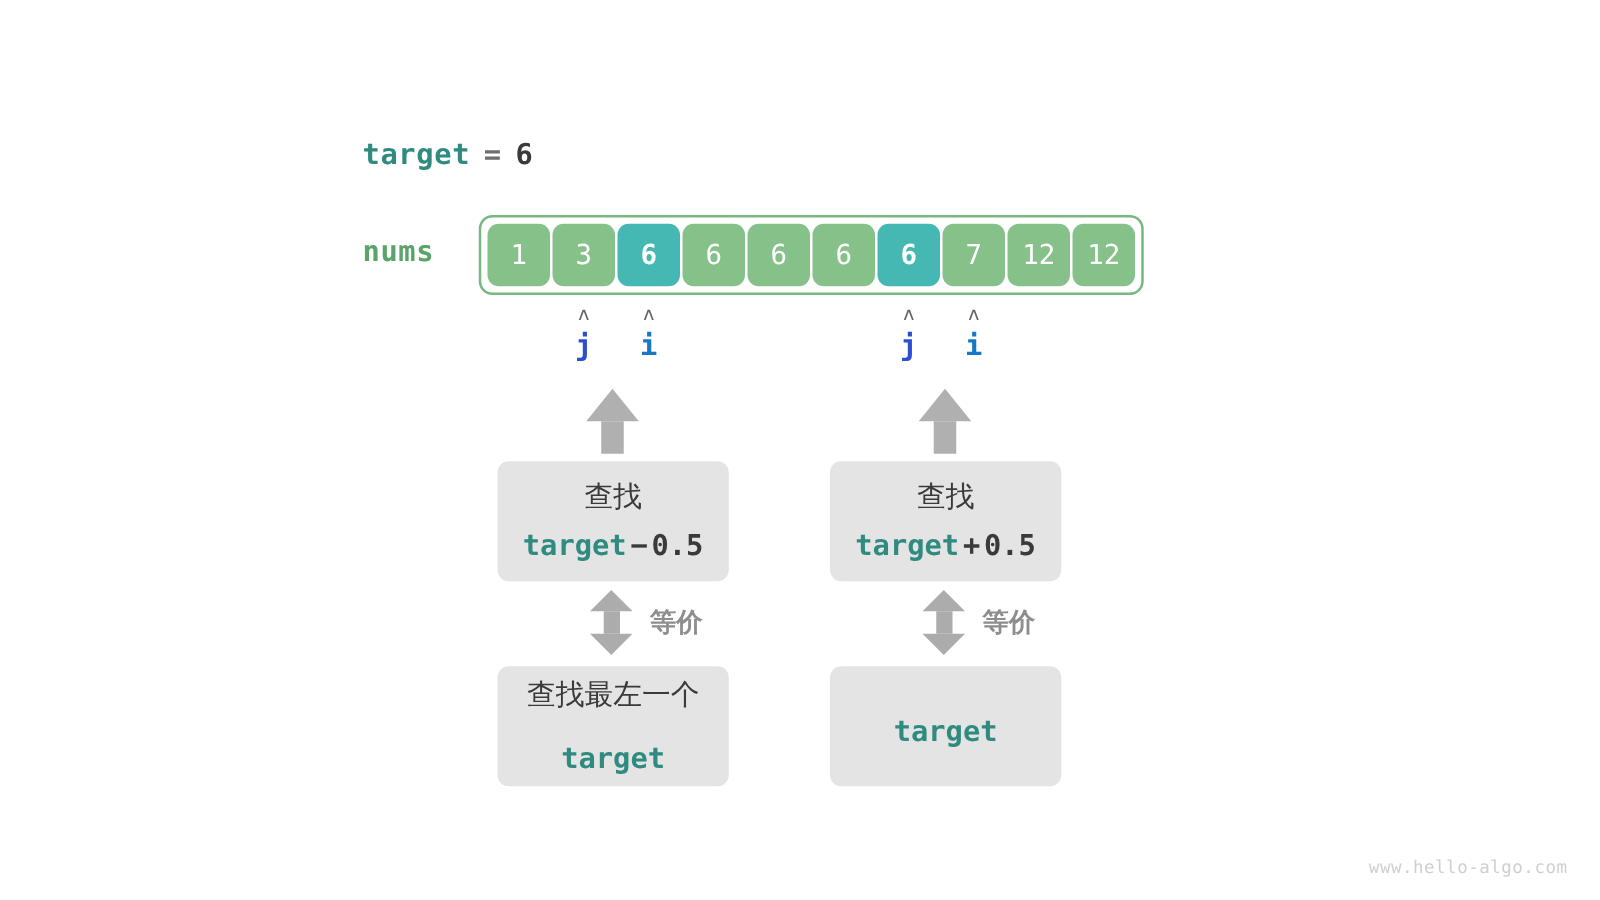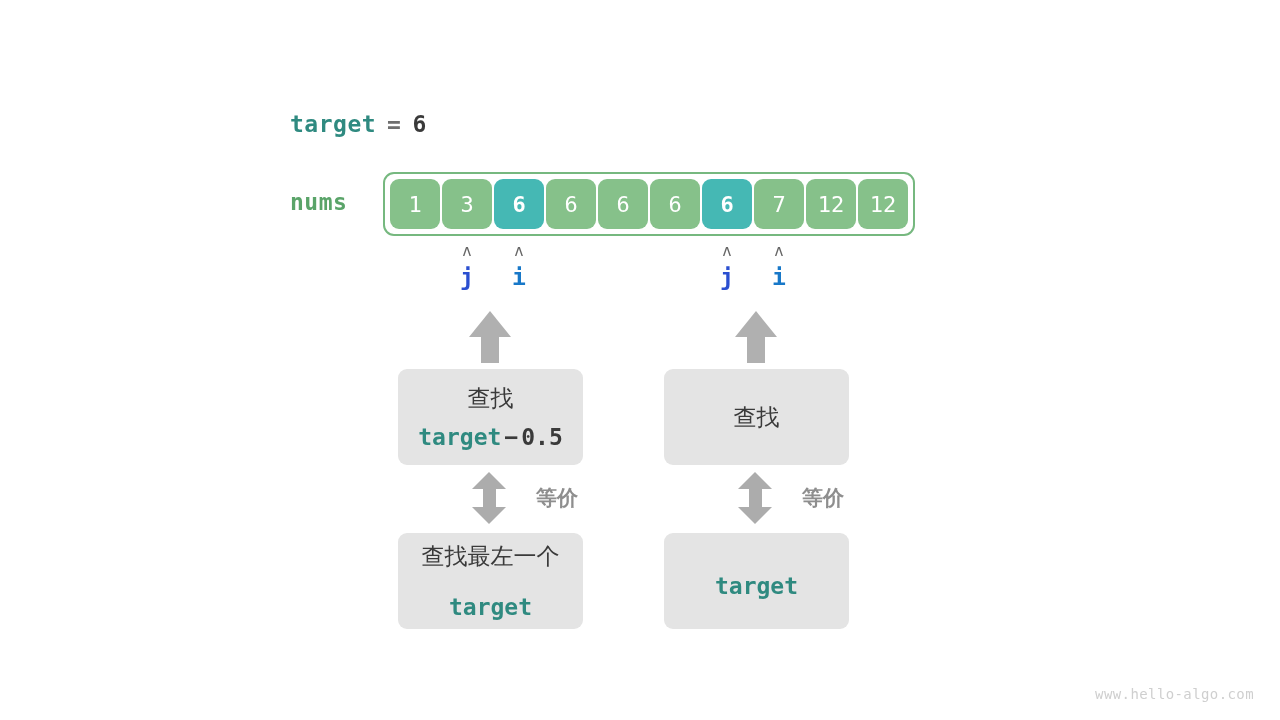--- a/index.html
+++ b/index.html
@@ -145,21 +145,21 @@
   }
   .box .line-code .c-t  { color: #2f8a80; }
   .box .line-code .c-op { color: #3a3a3a; margin: 0 3px; }
   .box .line-code .c-n  { color: #3a3a3a; }
 
   
   .dbl-group {
     position: absolute;
     display: flex;
     align-items: center;
-    gap: 30px;
+    gap: 14px;
   }
   .dbl-arrow {
     width: 34px;
     height: 52px;
     position: relative;
   }
   .dbl-arrow .up-h {
     width: 0; height: 0;
     margin: 0 auto;
     border-left: 17px solid transparent;
@@ -268,20 +268,23 @@
 
 <div class="box" style="left:398px; top:533px; width:185px; height:96px;gap:12px;">
   <div class="line-cn">查找最左一个</div>
   <div class="line-code">
     <span class="c-t">target</span>
   </div>
 </div>
 
 <div class="box" style="left:664px; top:369px; width:185px; height:96px;">
   <div class="line-cn">查找</div>
+  <div class="line-code">
+    <span class="c-t">target</span><span class="c-op">+</span><span class="c-n">0.5</span>
+  </div>
 </div>
 
 <div class="dbl-group" style="left:738px; top:472px;">
   <div class="dbl-arrow">
     <div class="up-h"></div>
     <div class="mid"></div>
     <div class="dn-h"></div>
   </div>
   <div class="dbl-label">等价</div>
 </div>

